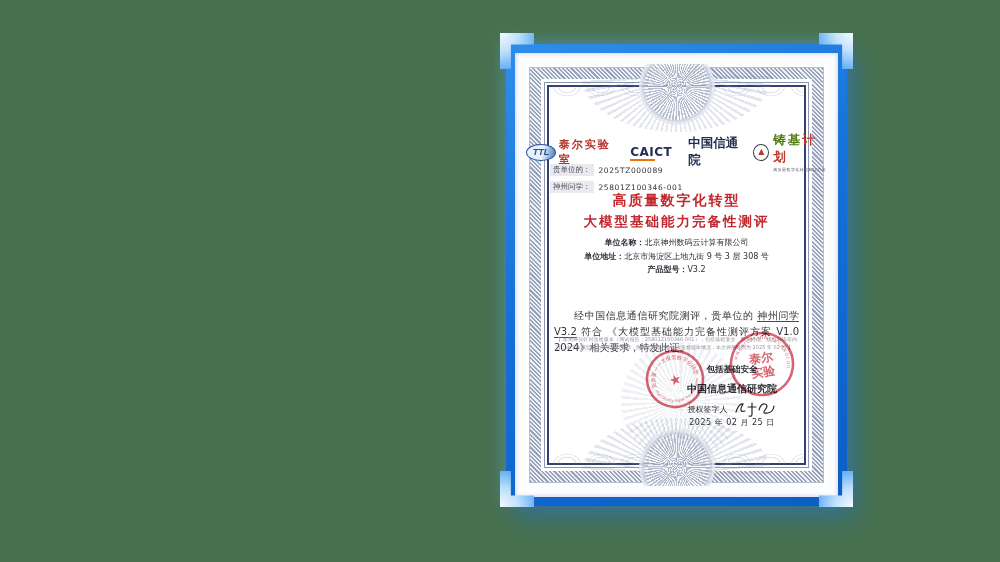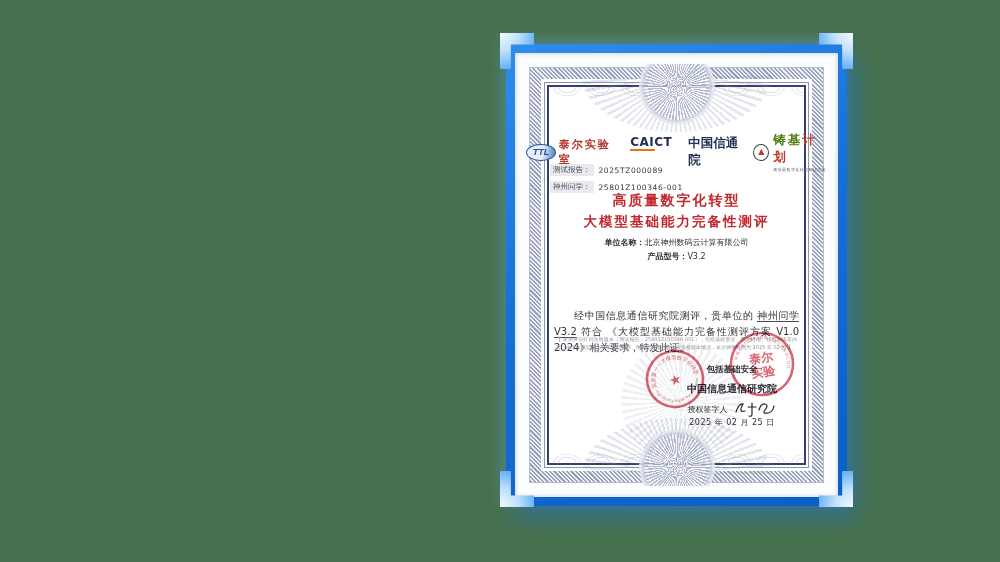--- a/index.html
+++ b/index.html
@@ -50,21 +50,21 @@
   .watermark{position:absolute;left:95px;top:278px;width:120px;height:120px;border-radius:50%;opacity:.10;
              background:repeating-conic-gradient(#5b6a8c 0 3deg,transparent 3deg 7deg);}
 
   
   .logos{position:absolute;top:74px;left:0;right:0;height:28px;display:flex;justify-content:center;align-items:center;gap:11px;}
   .ttl{display:flex;align-items:center;gap:3px;}
   .ttl-ellipse{width:30px;height:15px;border-radius:50%;border:1.5px solid #24509c;background:linear-gradient(100deg,#e8f0fb 55%,#4879bd 100%);
                display:flex;align-items:center;justify-content:center;color:#24509c;
                font-family:Liberation Sans, sans-serif;font-style:italic;font-weight:bold;font-size:9px;}
   .ttl-name{color:#b5342c;font-family:"DejaVu Serif","Liberation Serif",serif;font-weight:bold;font-size:11px;letter-spacing:2px;}
-  .caict{display:flex;align-items:flex-start;gap:16px;color:#232f52;}
+  .caict{display:flex;align-items:center;gap:16px;color:#232f52;}
   .caict-abbr{position:relative;font-weight:800;font-size:12px;letter-spacing:.5px;}
   .caict-abbr::after{content:"";position:absolute;left:0;bottom:-2px;width:60%;height:2.5px;background:#e8720c;}
   .caict-cn{font-weight:800;font-size:12.5px;}
   .zhuji{display:flex;align-items:center;gap:4px;}
   .zhuji-mark{width:15px;height:15px;border:1.5px solid #3a3f47;border-radius:50%;display:flex;align-items:center;justify-content:center;
               color:#c0392b;font-size:8px;line-height:1;}
   .zhuji-col{display:flex;flex-direction:column;align-items:flex-start;}
   .zhuji-text{font-weight:800;font-size:12.5px;letter-spacing:2px;}
   .zhuji-text .dark{color:#4d7c0f;}
   .zhuji-text .red{color:#c0392b;}
@@ -137,35 +137,38 @@
             <span class="zhuji-mark">▲</span>
             <span class="zhuji-col">
               <span class="zhuji-text"><b class="dark">铸基</b><b class="red">计划</b></span>
               <span class="zhuji-tag">高质量数字化转型解决方案</span>
             </span>
           </div>
         </div>
 
         <div class="nums">
           <div class="num-row">
-            <span class="num-label">测试报告：</span>
+            <span class="num-label">贵单位的：</span>
             <span class="num-value">2025TZ000089</span>
           </div>
           <div class="num-row">
             <span class="num-label">神州问学：</span>
             <span class="num-value">25801Z100346-001</span>
           </div>
         </div>
 
         <div class="title1">高质量数字化转型</div>
         <div class="title2">大模型基础能力完备性测评</div>
 
         <div class="info">
           <div class="info-row">
             <b>单位名称：</b><span>北京神州数码云计算有限公司</span>
+          </div>
+          <div class="info-row">
+            <b>单位地址：</b><span>北京市海淀区上地九街 9 号 3 层 308 号</span>
           </div>
           <div class="info-row">
             <b>产品型号：</b><span>V3.2</span>
           </div>
         </div>
 
         <div class="statement">
           <span>经中国信息通信研究院测评，贵单位的 </span><span class="prod">神州问学 V3.2</span><span> 符合 《大模型基础能力完备性测评方案 V1.0 2024》相关要求，特发此证。</span>
         </div>
 

